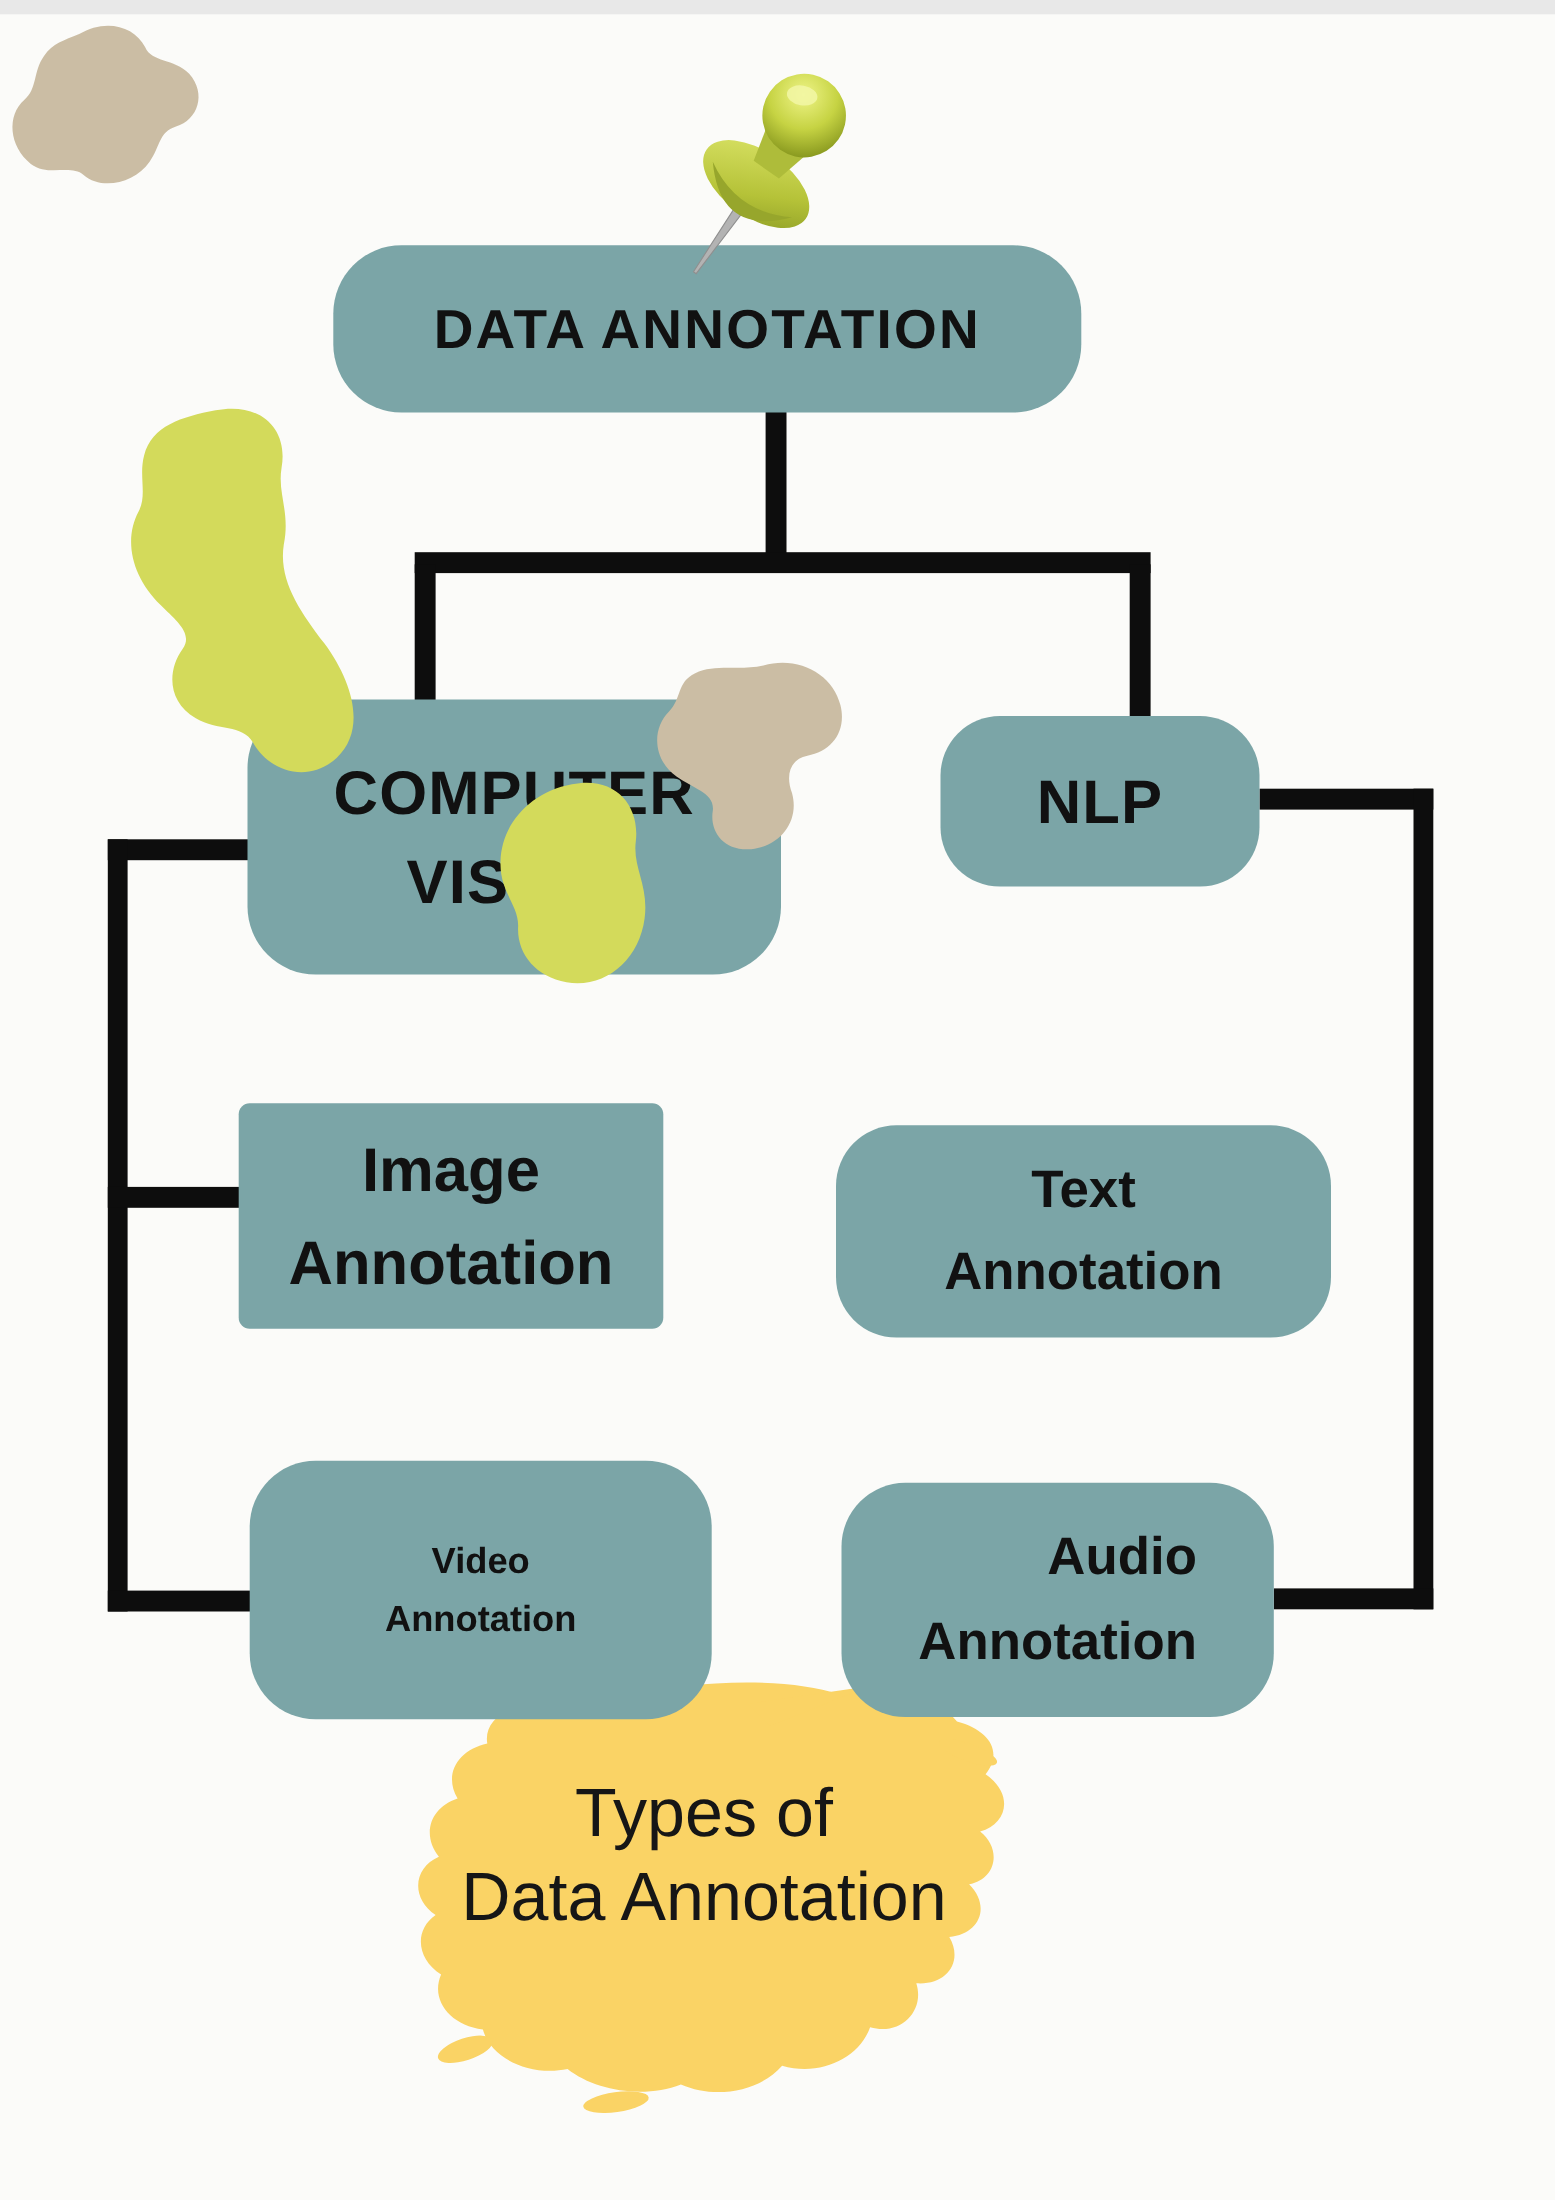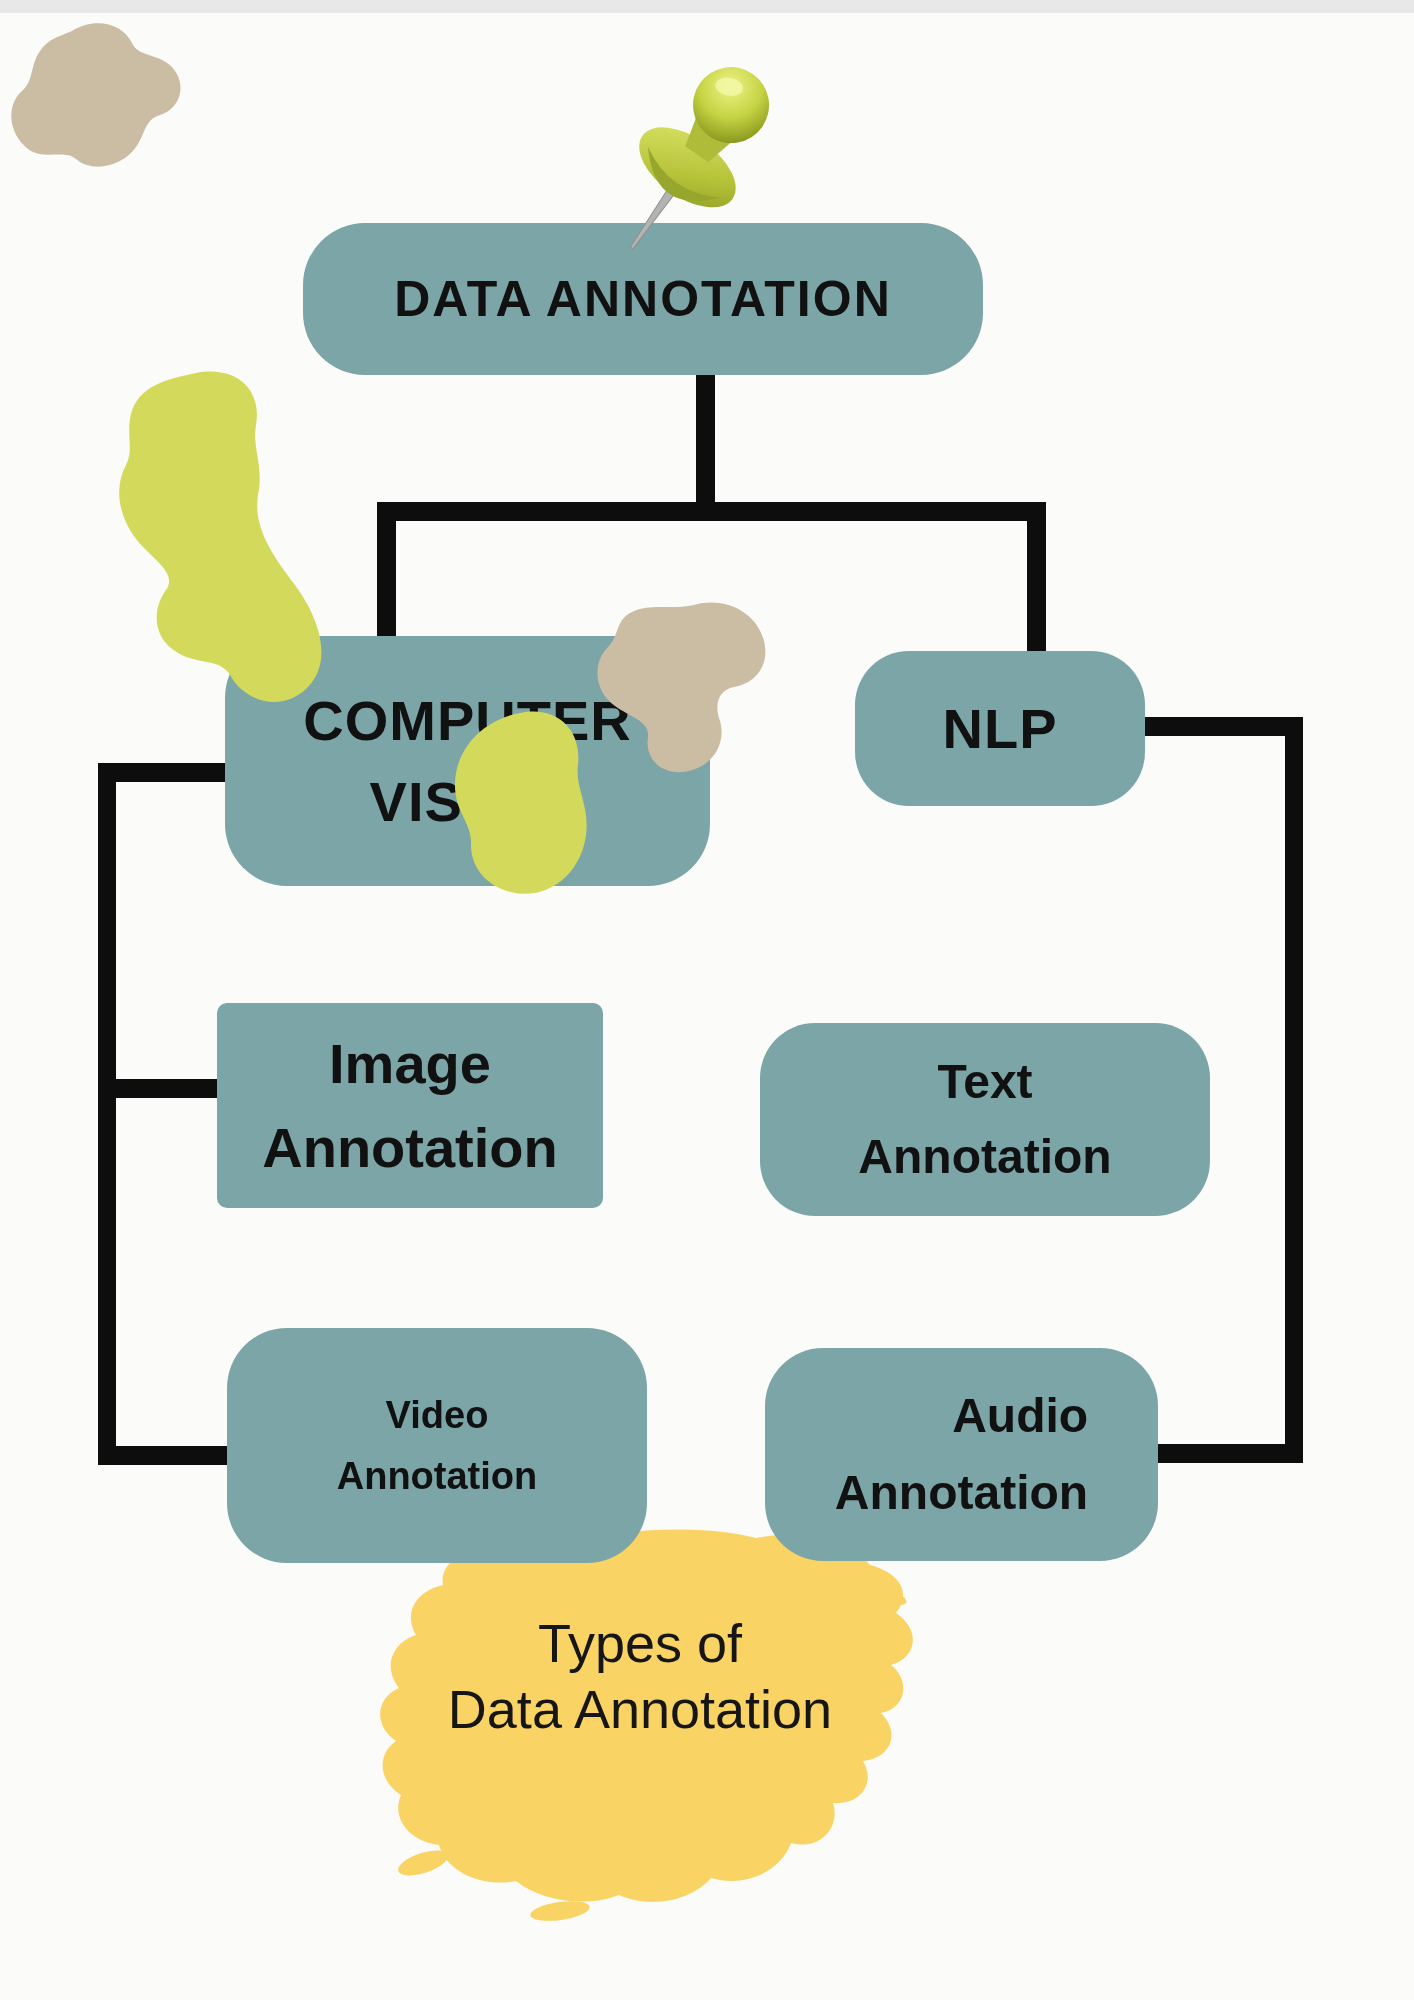--- a/index.html
+++ b/index.html
@@ -23,21 +23,21 @@
     position:absolute;background:var(--node-fill);color:var(--text);
     display:flex;align-items:center;justify-content:center;text-align:center;
     font-weight:700;white-space:pre-line;z-index:3;
     font-family:"Liberation Sans",sans-serif;
   }
   #node-root      {left:303px;top:210px;width:680px;height:152px;border-radius:62px;font-size:50px;letter-spacing:2px;}
   #node-cv        {left:225px;top:623px;width:485px;height:250px;border-radius:62px;font-size:56px;line-height:1.45;letter-spacing:1px;}
   #node-nlp       {left:855px;top:638px;width:290px;height:155px;border-radius:54px;font-size:56px;letter-spacing:1px;}
   #node-image     {left:217px;top:990px;width:386px;height:205px;border-radius:10px;font-size:56px;line-height:1.5;}
   #node-text      {left:760px;top:1010px;width:450px;height:193px;border-radius:55px;font-size:48px;line-height:1.55;}
-  #node-video     {left:227px;top:1315px;width:420px;height:235px;border-radius:60px;font-size:38px;line-height:1.6;}
+  #node-video     {left:227px;top:1315px;width:420px;height:235px;border-radius:60px;font-size:33px;line-height:1.6;}
   #node-audio     {left:765px;top:1335px;width:393px;height:213px;border-radius:58px;font-size:48px;line-height:1.6;text-align:right;}
 
   
   #edge-root-drop   {left:696px;top:360px;width:19px;height:140px;}
   #edge-t-bar       {left:377px;top:489px;width:669px;height:19px;}
   #edge-left-drop   {left:377px;top:500px;width:19px;height:125px;}
   #edge-right-drop  {left:1027px;top:500px;width:19px;height:140px;}
   #edge-cv-left     {left:98px; top:750px;width:128px;height:19px;}
   #edge-left-vert   {left:98px; top:750px;width:18px;height:702px;}
   #edge-image-h     {left:98px; top:1066px;width:120px;height:19px;}
@@ -48,21 +48,21 @@
 
   .blob-lime{fill:var(--blob-lime);}
   .blob-tan{fill:var(--blob-tan);}
   .splash{fill:var(--splash-yellow);}
   #blob-layer{z-index:4;}
   #splash-layer{z-index:1;}
   #pin-layer{z-index:6;}
 
   #caption{
     position:absolute;left:340px;top:1598px;width:600px;z-index:2;
-    text-align:center;font-size:54px;line-height:1.22;font-weight:400;
+    text-align:center;font-size:62px;line-height:1.22;font-weight:400;
     color:#161616;white-space:pre-line;font-family:"Liberation Sans",sans-serif;
   }
 </style>
 </head>
 <body>
 
 <div id="stage">
 
   <svg class="layer" id="splash-layer" viewBox="0 0 1414 2000">
     <g>

